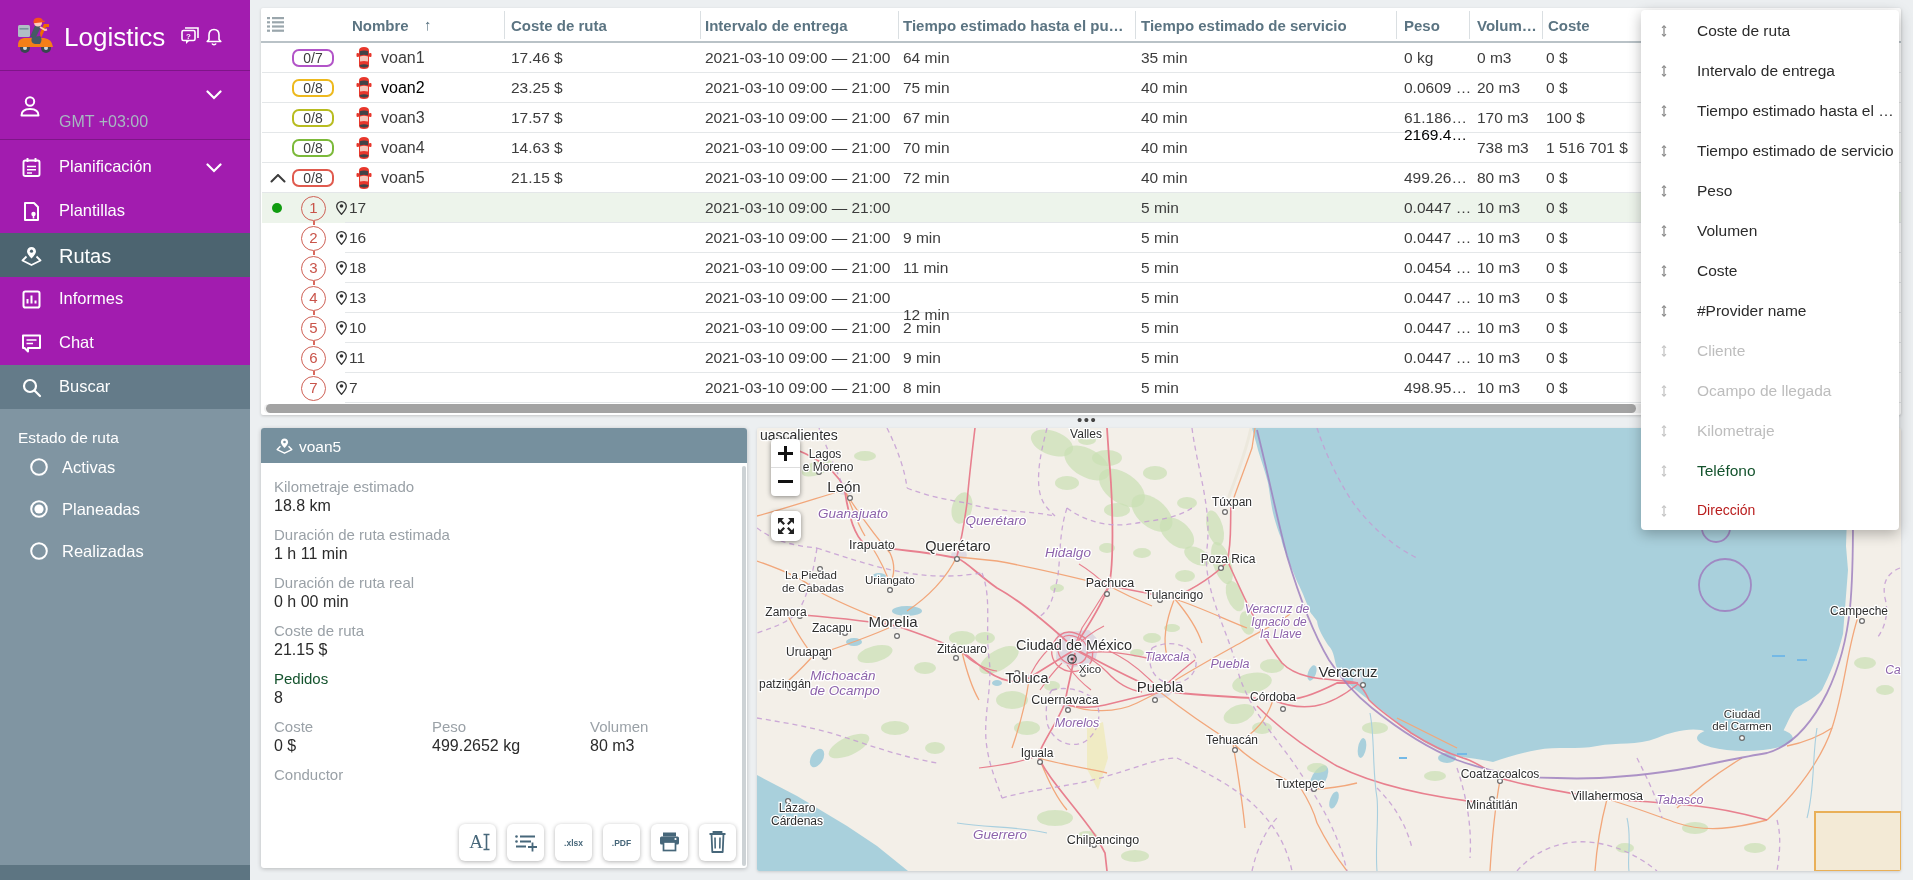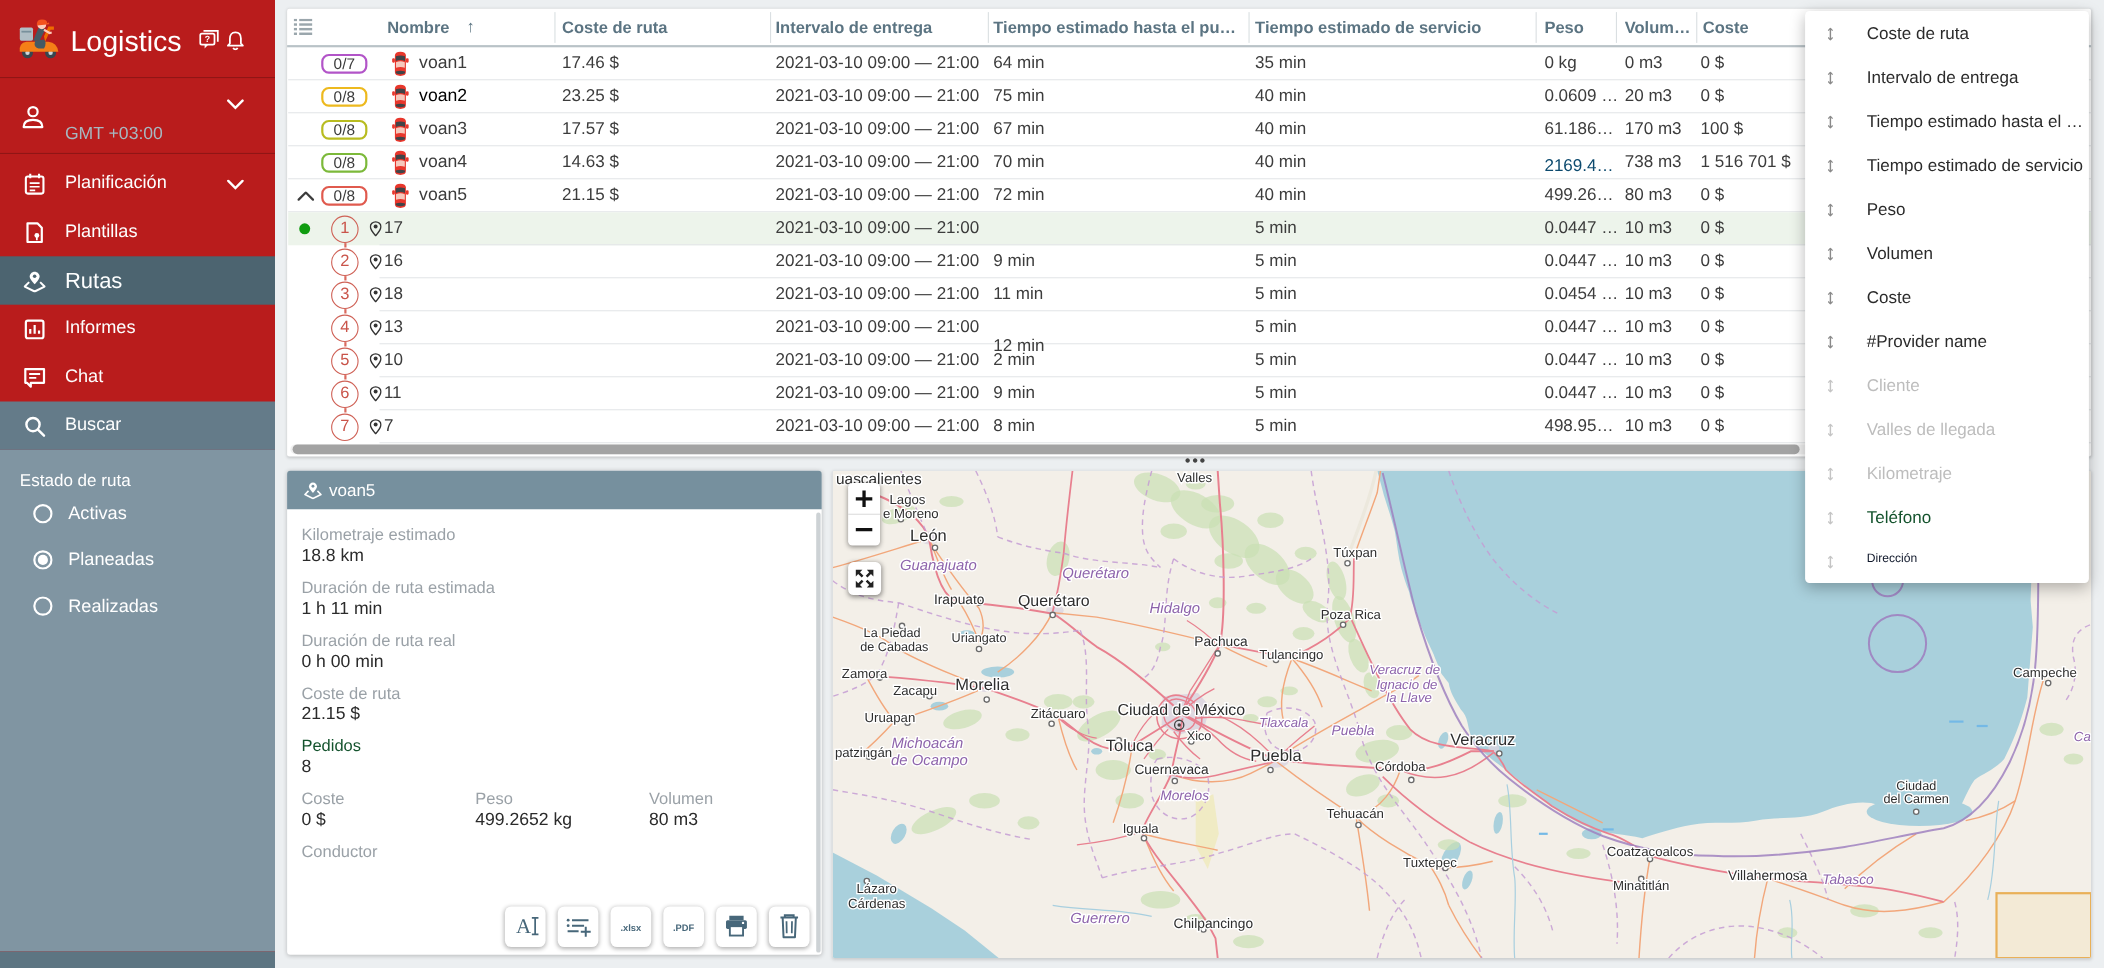--- a/index.html
+++ b/index.html
@@ -1,21 +1,21 @@
 <!DOCTYPE html>
 <html><head><meta charset="utf-8">
 <style>
 html,body{margin:0;padding:0}
 body{width:1913px;height:880px;background:#eceff1;font-family:"Liberation Sans",sans-serif;overflow:hidden;position:relative}
 .abs{position:absolute}
 .lbl{position:absolute;white-space:nowrap}
 svg{display:block}
 </style></head><body>
 
-<div class="abs" style="left:0;top:0;width:250px;height:880px;background:#b91c1c">
+<div class="abs" style="left:0;top:0;width:250px;height:880px;background:#a21caf">
   <div class="abs" style="left:0;top:365px;width:250px;height:44px;background:#647b89"></div>
   <div class="abs" style="left:0;top:233px;width:250px;height:44px;background:#4c6470"></div>
   <div class="abs" style="left:0;top:409px;width:250px;height:456px;background:#8095a2"></div>
   <div class="abs" style="left:0;top:70px;width:250px;height:1px;background:rgba(0,0,0,0.22)"></div>
   <div class="abs" style="left:0;top:139px;width:250px;height:1px;background:rgba(0,0,0,0.22)"></div>
 
   <svg class="abs" style="left:16px;top:17px" width="40" height="37" viewBox="0 0 40 37">
     <circle cx="9" cy="31" r="5" fill="#37474f"></circle>
       <circle cx="9" cy="31" r="2" fill="#cfd8dc"></circle>
     <circle cx="30" cy="31" r="5" fill="#37474f"></circle>
@@ -195,21 +195,21 @@
 <path d="M3 4.5 Q3 1 8 1 Q13 1 13 4.5 L13 19.5 Q13 23 8 23 Q3 23 3 19.5 Z" fill="#e8372c"></path>
 <path d="M3.8 5.2 Q8 3.6 12.2 5.2 L12.2 9.5 Q8 7.8 3.8 9.5 Z" fill="#404448"></path>
 <path d="M4 10.5 Q8 9 12 10.5 L12 15.5 Q8 14.4 4 15.5 Z" fill="#f6c9bd"></path>
 <path d="M3.8 19 Q8 17.6 12.2 19 L12.2 20.5 Q8 22.6 3.8 20.5 Z" fill="#404448"></path>
 </svg>
 <div class="lbl" style="left:381px;top:139.0px;font-size:16px;color:#3c3c3c">voan4</div>
 <div class="lbl" style="left:511px;top:139.0px;font-size:15.5px;color:#3c3c3c">14.63 $</div>
 <div class="lbl" style="left:705px;top:139.0px;font-size:15.5px;color:#3c3c3c">2021-03-10 09:00 — 21:00</div>
 <div class="lbl" style="left:903px;top:139.0px;font-size:15.5px;color:#3c3c3c">70 min</div>
 <div class="lbl" style="left:1141px;top:139.0px;font-size:15.5px;color:#3c3c3c">40 min</div>
-<div class="lbl" style="left:1404px;top:142px;font-size:15.5px;color:#0c4a6e">2169.4…</div>
+<div class="lbl" style="left:1404px;top:126px;font-size:15.5px;color:#000000">2169.4…</div>
 <div class="lbl" style="left:1477px;top:139.0px;font-size:15.5px;color:#3c3c3c">738 m3</div>
 <div class="lbl" style="left:1546px;top:139.0px;font-size:15.5px;color:#3c3c3c">1 516 701 $</div>
 <div class="abs" style="left:262px;top:192.0px;width:1639px;height:1px;background:#e4e7e9"></div>
 <svg class="abs" style="left:270px;top:174.0px" width="16" height="9" viewBox="0 0 16 9">
     <path d="M1.5 7.5 L8 1 L14.5 7.5" stroke="#3c3c3c" stroke-width="2" fill="none" stroke-linecap="round"></path>
   </svg>
 <div class="abs" style="left:292px;top:169.0px;width:38px;height:14px;border:2px solid #e05a4e;border-radius:7px;text-align:center;font-size:14px;color:#3c3c3c;line-height:14.5px">0/8</div>
 <svg class="abs" style="left:356px;top:166.0px" width="16" height="24" viewBox="0 0 16 24">
 <rect x="0.5" y="7" width="2.5" height="4" rx="1" fill="#e8372c"></rect>
     <rect x="13" y="7" width="2.5" height="4" rx="1" fill="#e8372c"></rect>
@@ -717,27 +717,27 @@
 <div class="lbl" style="left:1697px;top:302px;font-size:15.5px;color:#2b2b2b">#Provider name</div>
 <svg class="abs" style="left:1660px;top:345px" width="8" height="12" viewBox="0 0 8 12">
       <path d="M4 1 L4 11" stroke="#c4c4c4" stroke-width="1.3"></path>
       <path d="M2 2.9 L4 0.8 L6 2.9 M2 9.1 L4 11.2 L6 9.1" stroke="#c4c4c4" stroke-width="1.1" fill="none"></path>
     </svg>
 <div class="lbl" style="left:1697px;top:342px;font-size:15.5px;color:#bdbdbd">Cliente</div>
 <svg class="abs" style="left:1660px;top:385px" width="8" height="12" viewBox="0 0 8 12">
       <path d="M4 1 L4 11" stroke="#c4c4c4" stroke-width="1.3"></path>
       <path d="M2 2.9 L4 0.8 L6 2.9 M2 9.1 L4 11.2 L6 9.1" stroke="#c4c4c4" stroke-width="1.1" fill="none"></path>
     </svg>
-<div class="lbl" style="left:1697px;top:382px;font-size:15.5px;color:#bdbdbd">Valles de llegada</div>
+<div class="lbl" style="left:1697px;top:382px;font-size:15.5px;color:#bdbdbd">Ocampo de llegada</div>
 <svg class="abs" style="left:1660px;top:425px" width="8" height="12" viewBox="0 0 8 12">
       <path d="M4 1 L4 11" stroke="#c4c4c4" stroke-width="1.3"></path>
       <path d="M2 2.9 L4 0.8 L6 2.9 M2 9.1 L4 11.2 L6 9.1" stroke="#c4c4c4" stroke-width="1.1" fill="none"></path>
     </svg>
 <div class="lbl" style="left:1697px;top:422px;font-size:15.5px;color:#bdbdbd">Kilometraje</div>
 <svg class="abs" style="left:1660px;top:465px" width="8" height="12" viewBox="0 0 8 12">
       <path d="M4 1 L4 11" stroke="#c4c4c4" stroke-width="1.3"></path>
       <path d="M2 2.9 L4 0.8 L6 2.9 M2 9.1 L4 11.2 L6 9.1" stroke="#c4c4c4" stroke-width="1.1" fill="none"></path>
     </svg>
 <div class="lbl" style="left:1697px;top:462px;font-size:15.5px;color:#14532d">Teléfono</div>
 <svg class="abs" style="left:1660px;top:505px" width="8" height="12" viewBox="0 0 8 12">
       <path d="M4 1 L4 11" stroke="#c4c4c4" stroke-width="1.3"></path>
       <path d="M2 2.9 L4 0.8 L6 2.9 M2 9.1 L4 11.2 L6 9.1" stroke="#c4c4c4" stroke-width="1.1" fill="none"></path>
     </svg>
-<div class="lbl" style="left:1697px;top:502px;font-size:11px;color:#0f172a">Dirección</div>
+<div class="lbl" style="left:1697px;top:502px;font-size:14px;color:#b91c1c">Dirección</div>
 </body></html>

